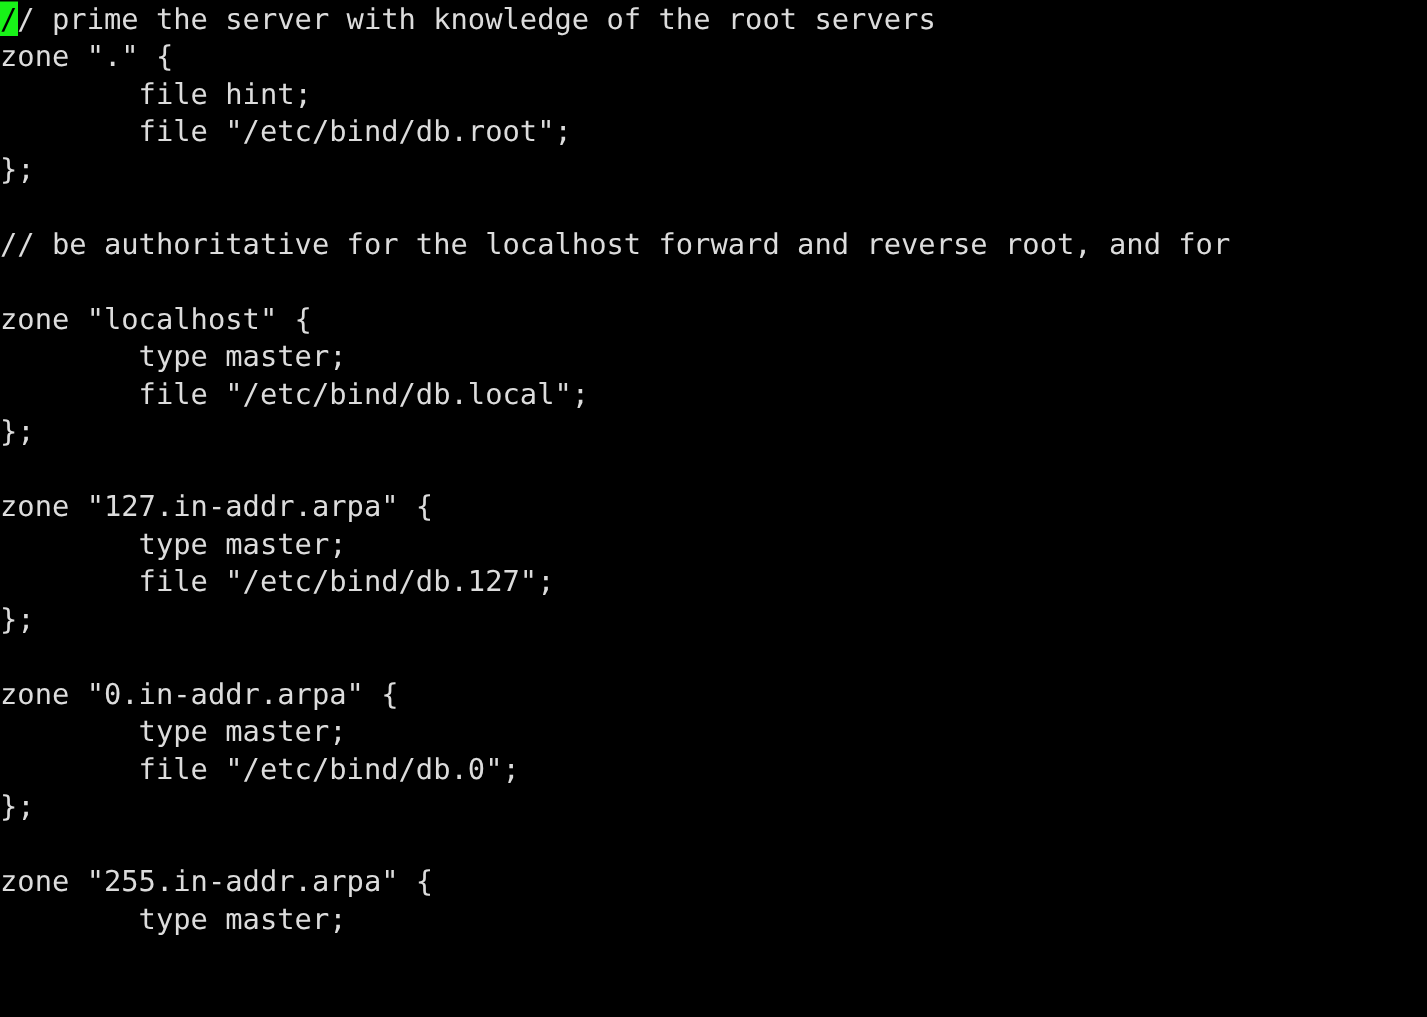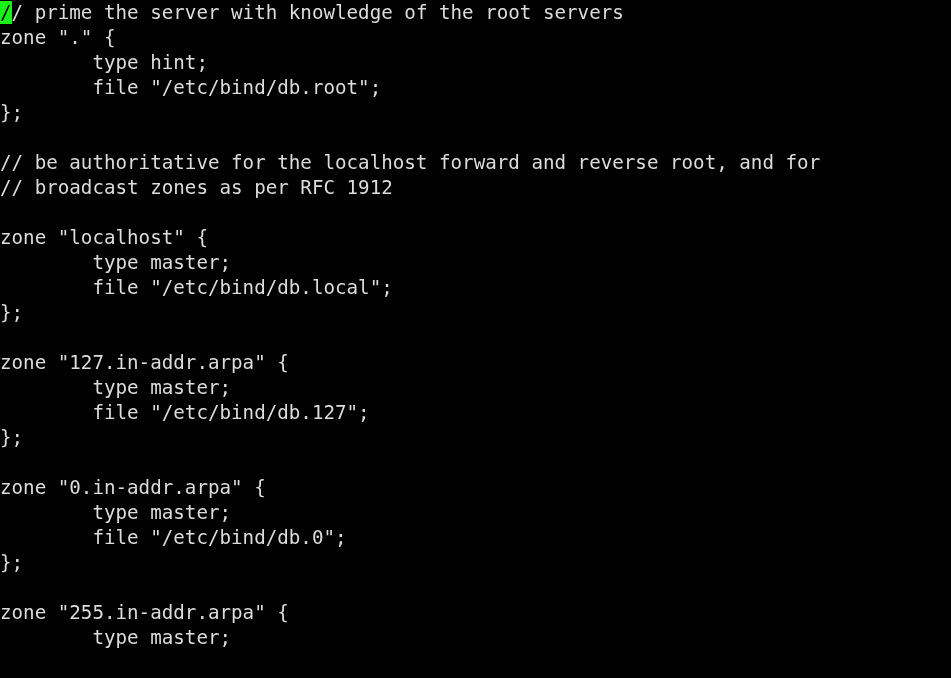--- a/index.html
+++ b/index.html
@@ -50,26 +50,25 @@
     display: inline;
   }
 </style>
 </head>
 <body>
 
 <div id="terminal" style="background: rgb(0, 0, 0);">
   <div id="screen" style="color: rgb(220, 220, 220);">
       <div class="row"><span class="cursor" style="background: rgb(24, 242, 24); color: rgb(0, 0, 0);">/</span><span>/ prime the server with knowledge of the root servers</span></div>
       <div class="row">zone "." {</div>
-      <div class="row">        type hint;</div>
+      <div class="row">        file hint;</div>
       <div class="row">        file "/etc/bind/db.root";</div>
       <div class="row">};</div>
       <div class="row blank">&nbsp;</div>
       <div class="row">// be authoritative for the localhost forward and reverse root, and for</div>
-      <div class="row">// broadcast zones as per RFC 1912</div>
       <div class="row blank">&nbsp;</div>
       <div class="row">zone "localhost" {</div>
       <div class="row">        type master;</div>
       <div class="row">        file "/etc/bind/db.local";</div>
       <div class="row">};</div>
       <div class="row blank">&nbsp;</div>
       <div class="row">zone "127.in-addr.arpa" {</div>
       <div class="row">        type master;</div>
       <div class="row">        file "/etc/bind/db.127";</div>
       <div class="row">};</div>

